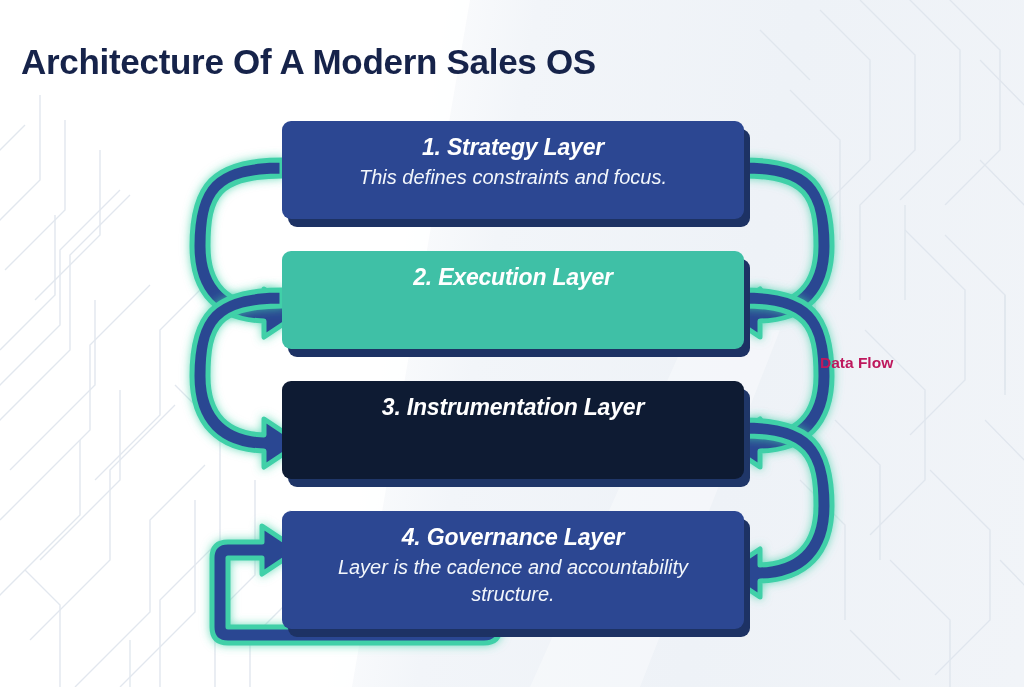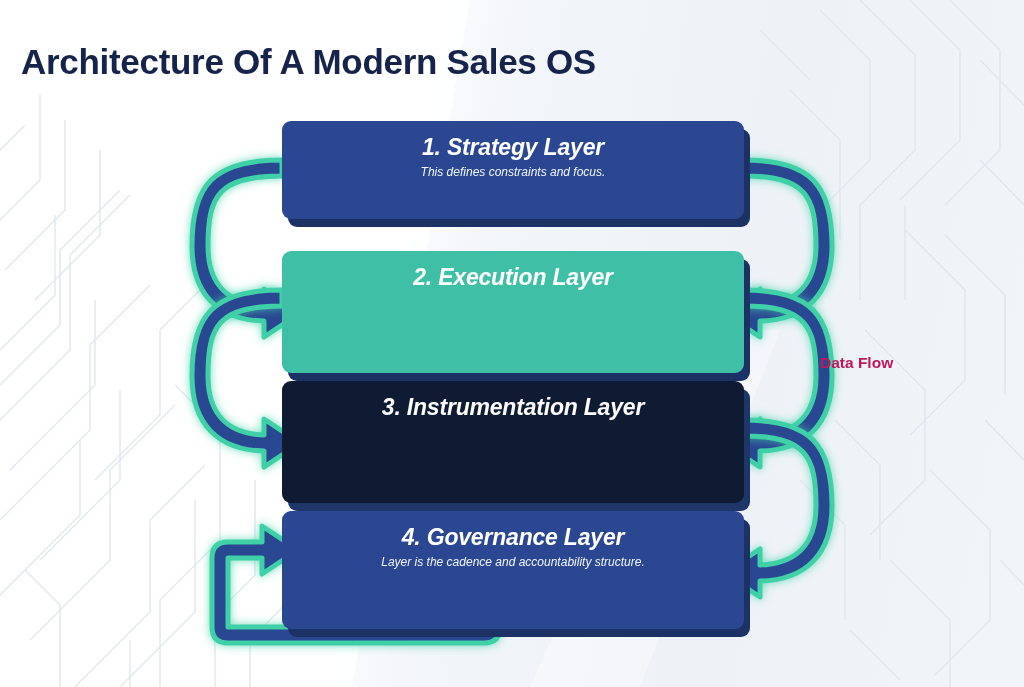--- a/index.html
+++ b/index.html
@@ -30,25 +30,25 @@
     position:absolute;left:282px;width:462px;
     border-radius:9px;
     box-sizing:border-box;
     padding:13px 18px 14px 18px;
     text-align:center;
     color:#ffffff;
     z-index:5;
     font-style:italic;
   }
   .node .n-title{font-size:23px;font-weight:bold;line-height:1.18;letter-spacing:-0.2px;}
-  .node .n-desc{font-size:12px;font-weight:400;line-height:1.35;margin-top:3px;color:#f2f6fb;}
+  .node .n-desc{font-size:20px;font-weight:400;line-height:1.35;margin-top:3px;color:#f2f6fb;}
 
   .node-1{top:121px;height:98px;background:#2c4792;box-shadow:6px 8px 0 0 #1d3264;}
-  .node-2{top:251px;height:122px;background:#3fc0a6;box-shadow:6px 8px 0 0 #1d3264;}
-  .node-3{top:381px;height:122px;background:#0e1b33;box-shadow:6px 8px 0 0 #1f3668;}
+  .node-2{top:251px;height:98px;background:#3fc0a6;box-shadow:6px 8px 0 0 #1d3264;}
+  .node-3{top:381px;height:98px;background:#0e1b33;box-shadow:6px 8px 0 0 #1f3668;}
   .node-4{top:511px;height:118px;background:#2c4792;box-shadow:6px 8px 0 0 #1d3264;}
 
   .data-flow-label{
     position:absolute;left:820px;top:354px;
     font-size:15.5px;font-weight:bold;color:#be185d;
     white-space:nowrap;z-index:6;
   }
 </style>
 </head>
 <body>

